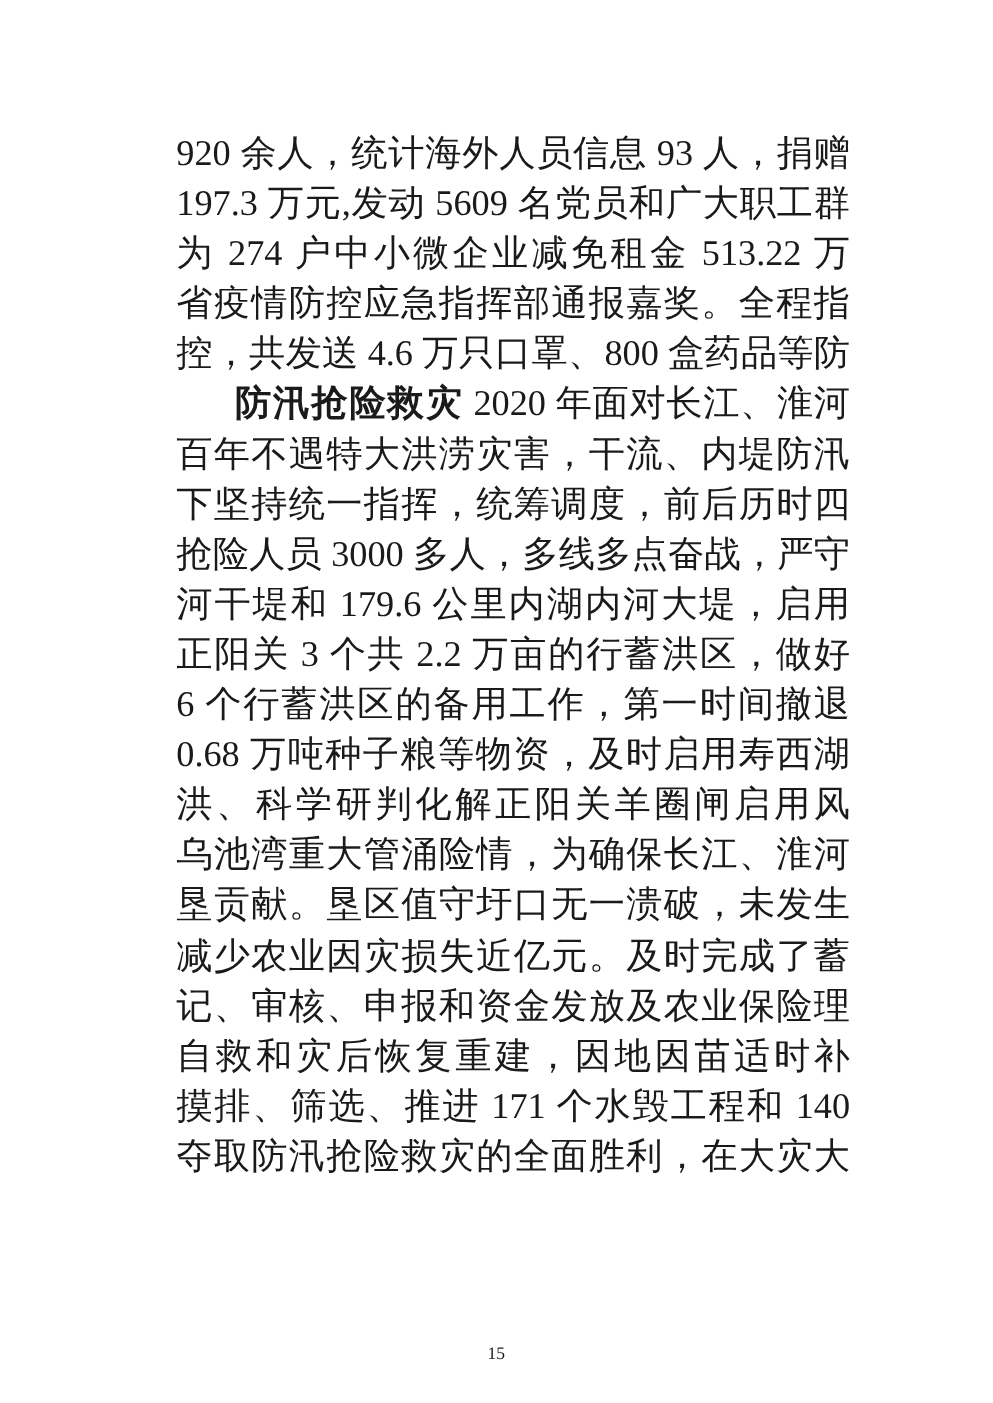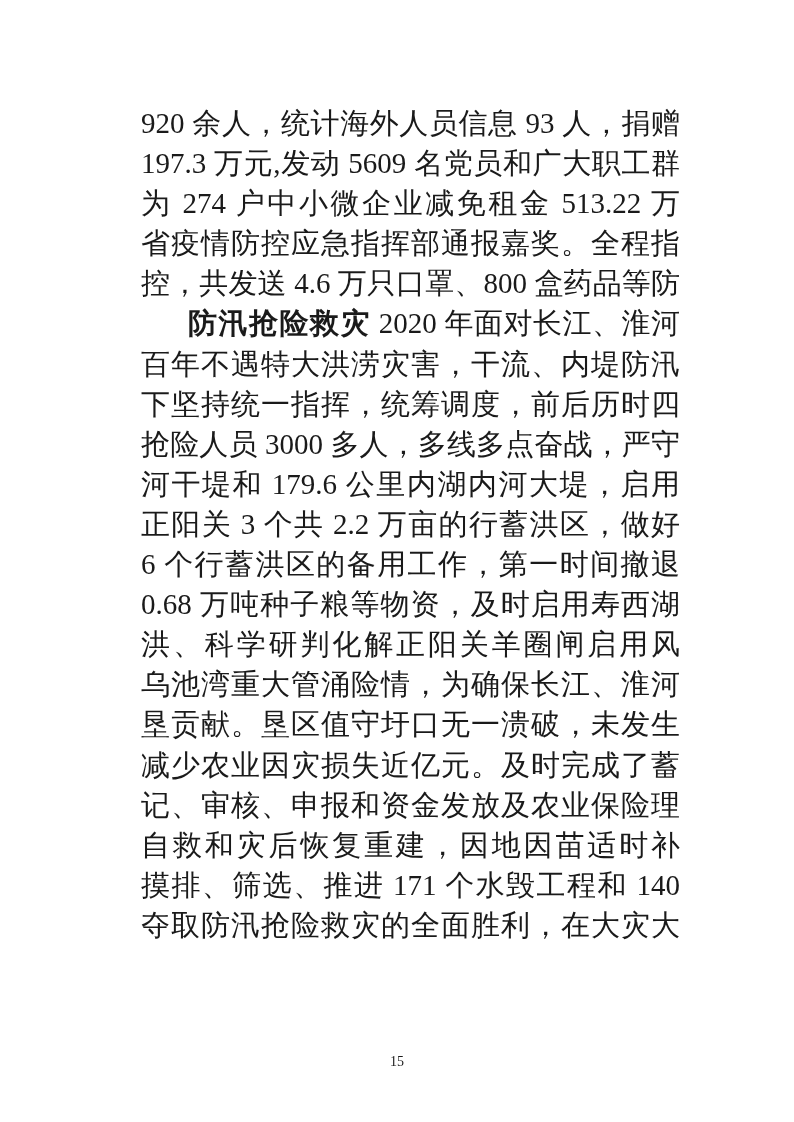--- a/index.html
+++ b/index.html
@@ -46,21 +46,21 @@
   }
   .line.no-justify-last {
     text-align-last: left;
   }
   .line b {
     font-weight: 700;
     letter-spacing: 1px;
   }
   .page-number {
     position: absolute;
-    top: 1052px;
+    top: 1074px;
     left: 0;
     width: 794px;
     text-align: center;
     font-size: 14px;
     color: #1a1a1a;
     line-height: 20px;
   }
 </style>
 </head>
 <body>

